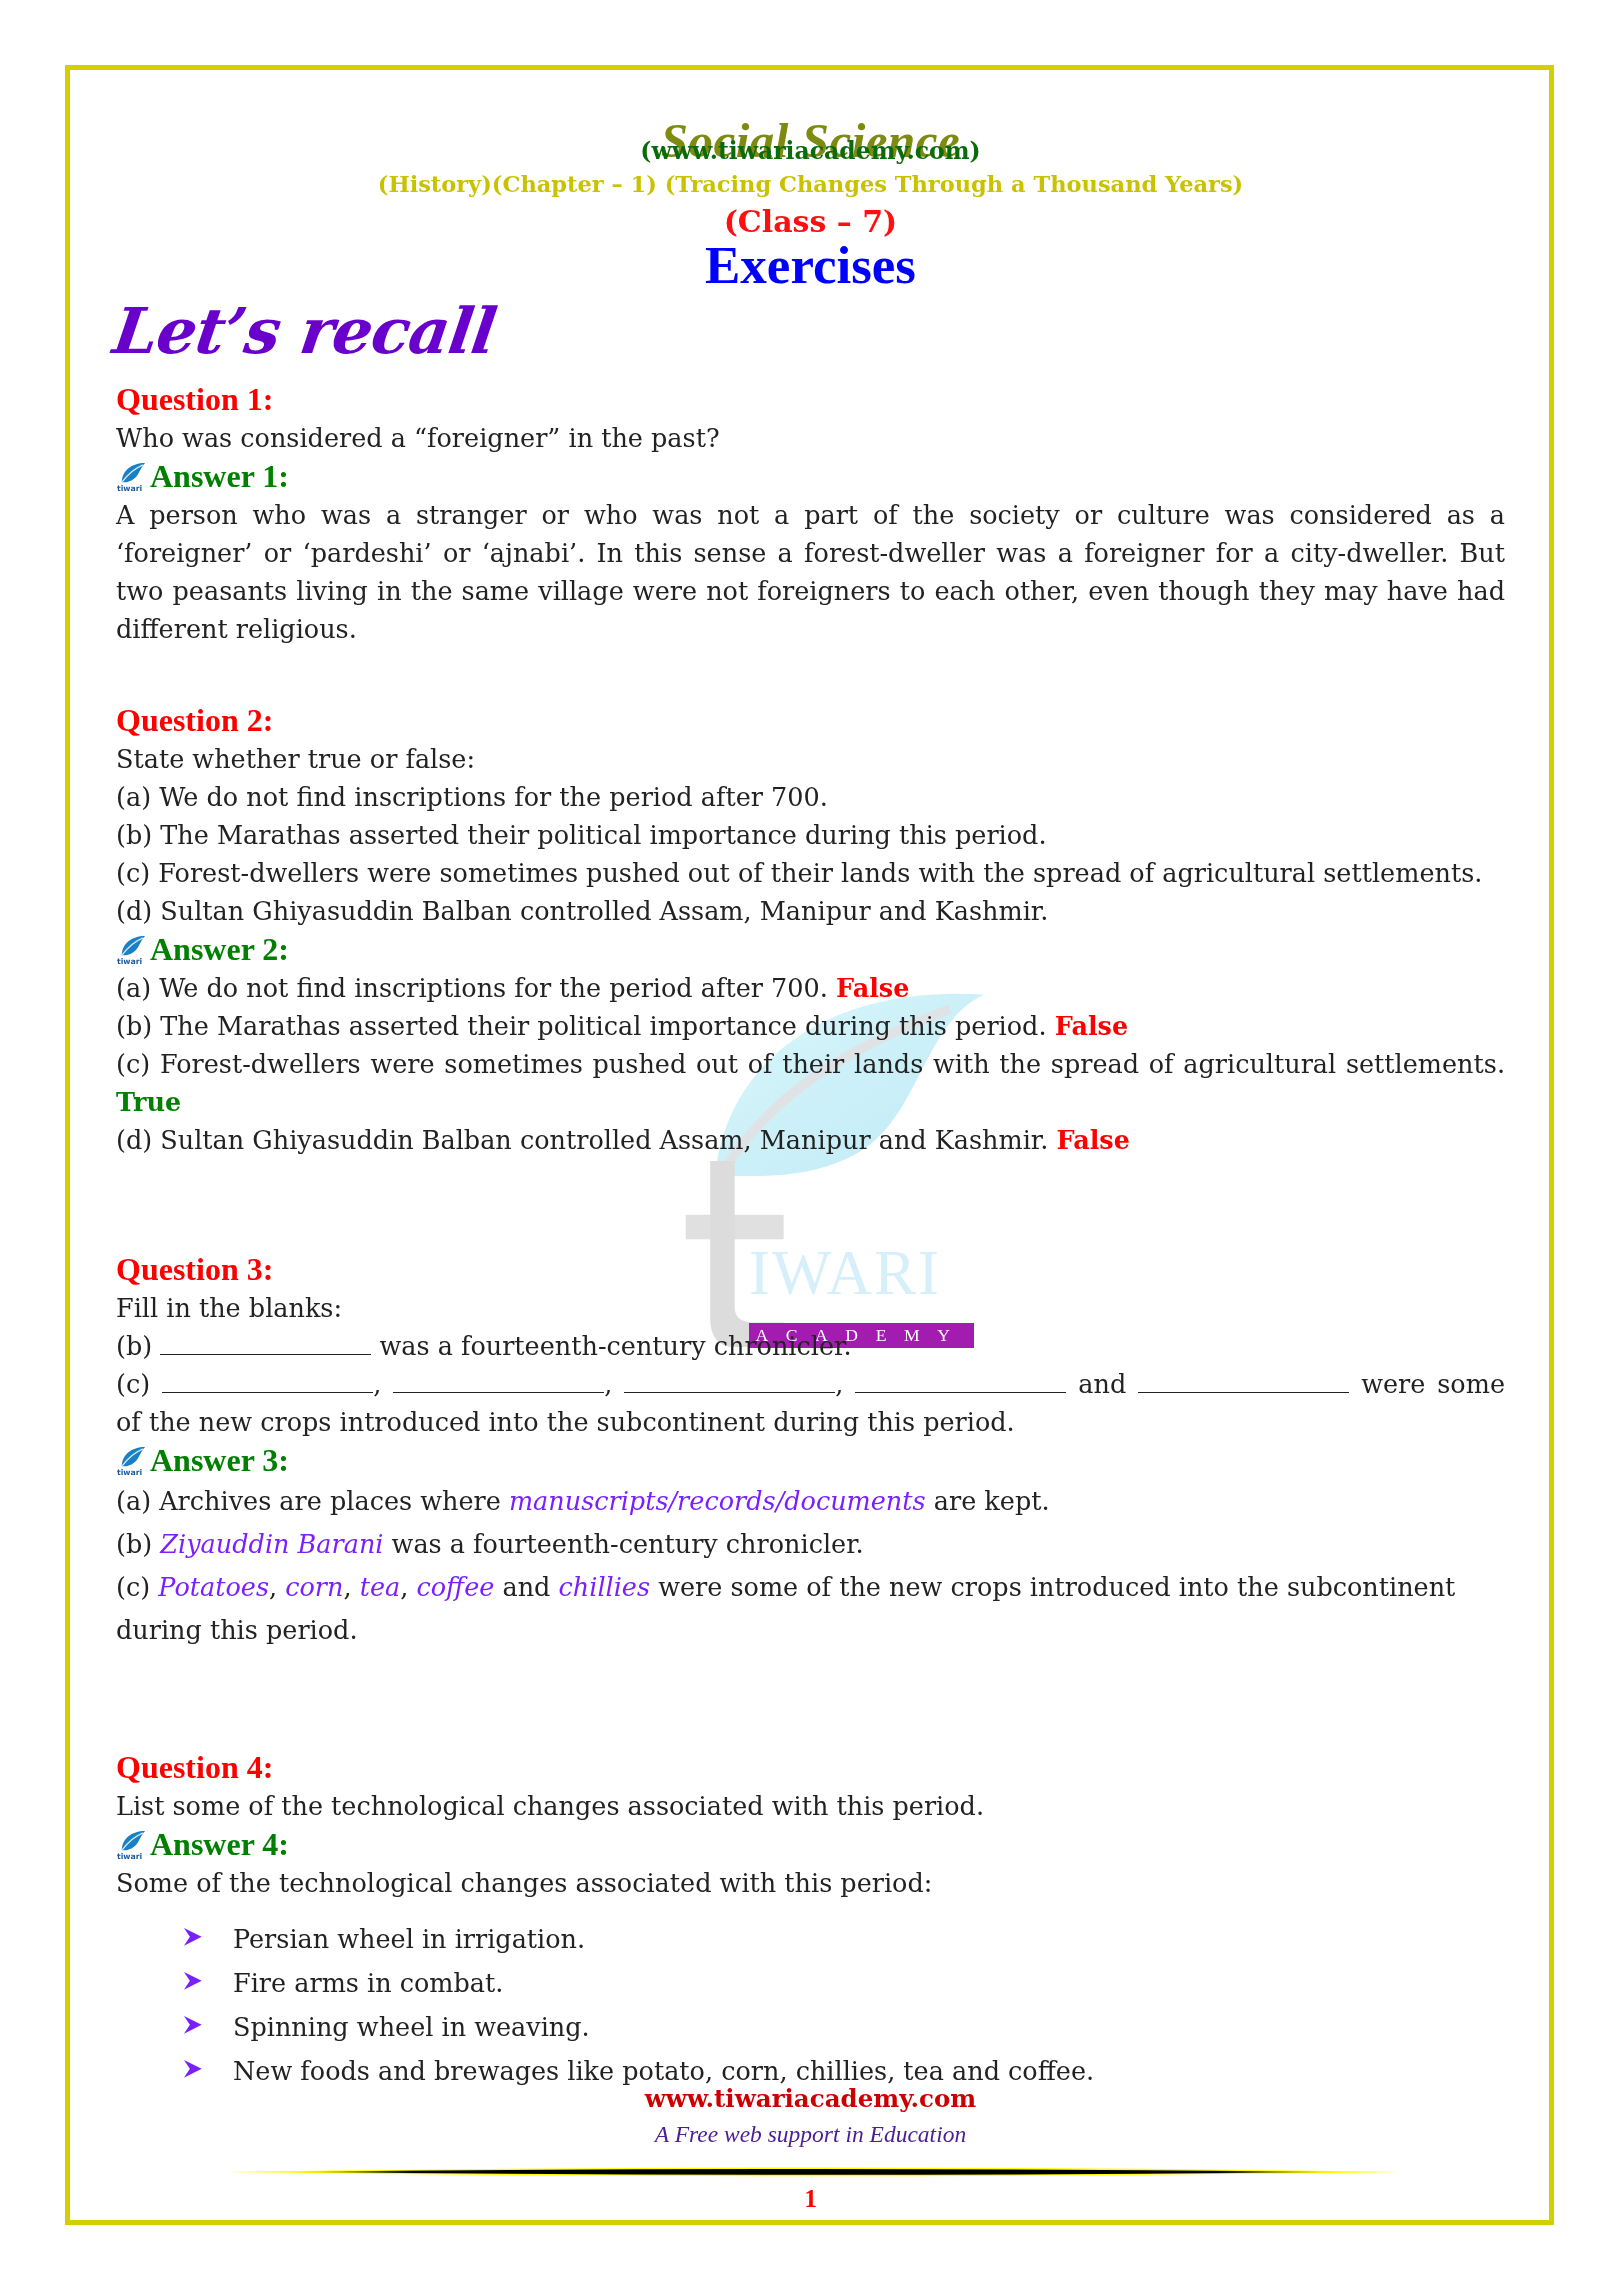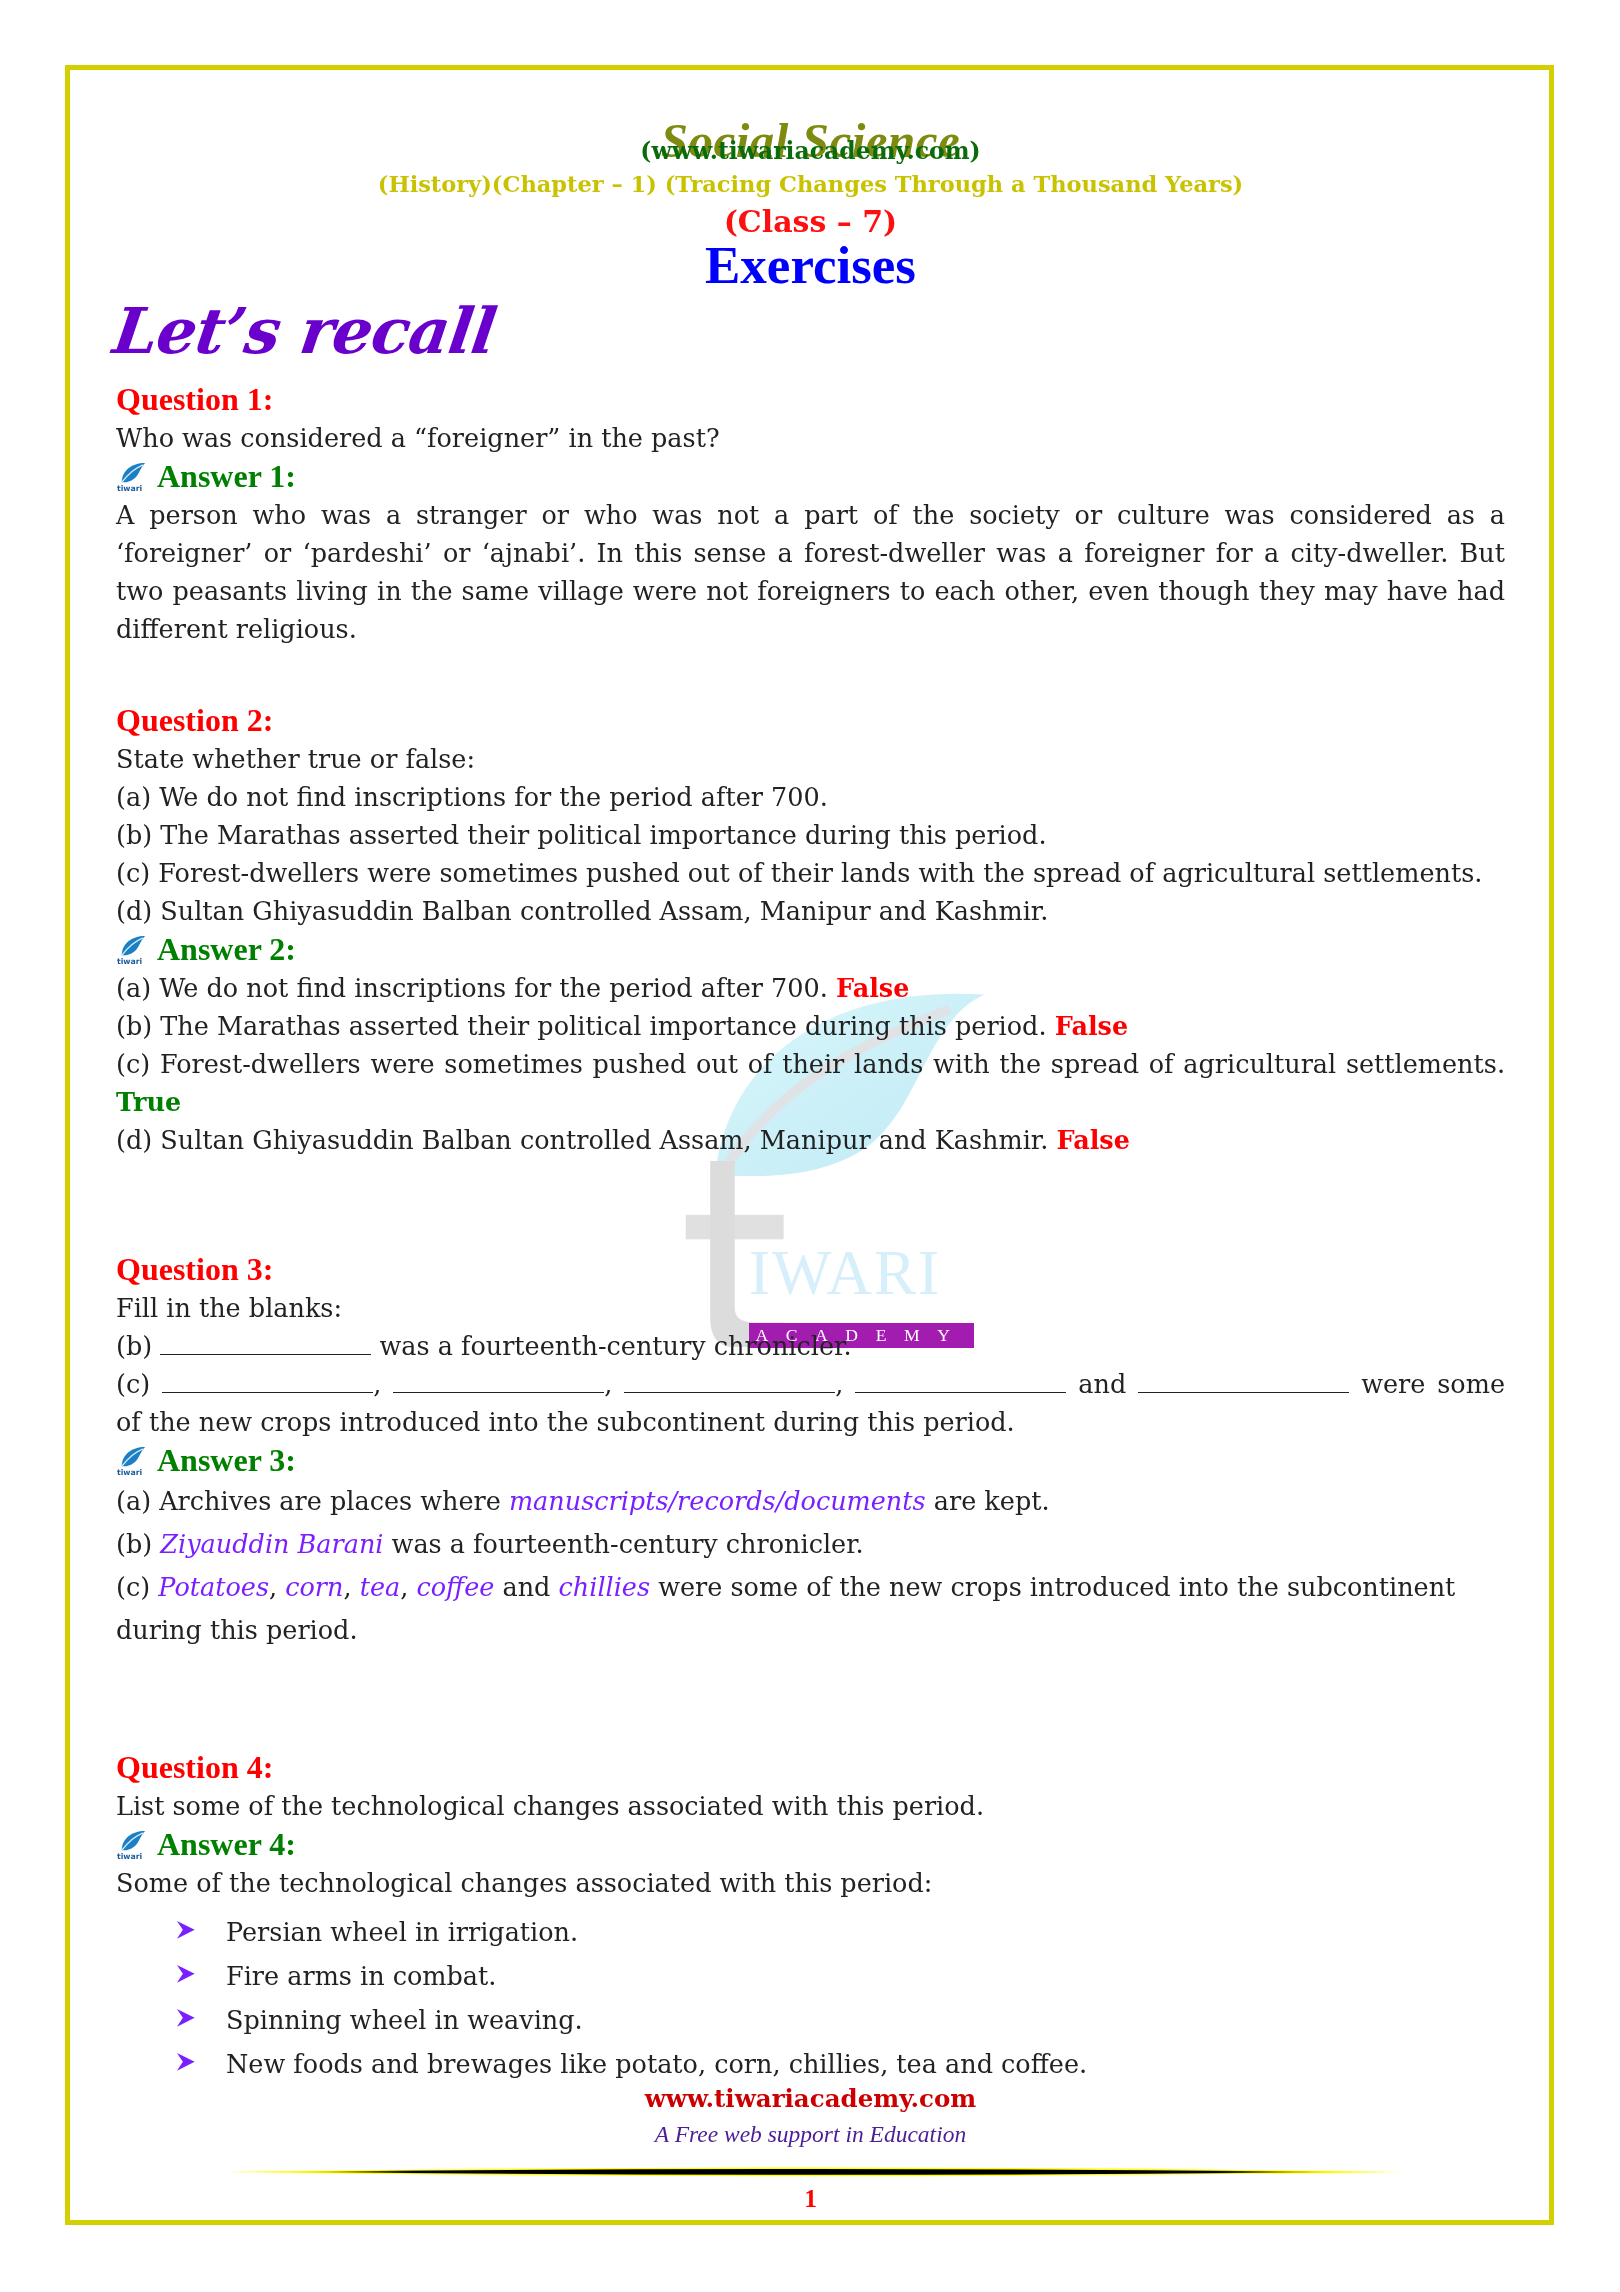--- a/index.html
+++ b/index.html
@@ -17,22 +17,22 @@
   .recall { left:114px; top:294px; font-size:63px; font-style:italic; font-weight:bold; color:#6a00cc; font-family:"DejaVu Serif",serif; letter-spacing:-1px; transform:skewX(-8deg); }
   .col { left:116px; width:1389px; }
   .qhead { font-size:32px; font-weight:bold; color:#ff0000; line-height:39px; }
   .ahead { font-size:32px; font-weight:bold; color:#008000; line-height:39px; display:flex; align-items:center; }
   .text { font-size:25.5px; color:#222222; line-height:38px; }
   .justify { text-align:justify; text-align-last:left; }
   .false { color:#ff0000; font-weight:bold; }
   .true { color:#008000; font-weight:bold; }
   .fill { color:#7a1fff; font-style:italic; }
   .blank { display:inline-block; border-bottom:1.5px solid #222; height:21.6px; vertical-align:baseline; }
-  .icon { width:31px; height:31px; margin-right:10px; position:relative; display:inline-block; }
-  .bullets { list-style:none; margin:8px; padding:0; }
+  .icon { width:31px; height:31px; margin-right:3px; position:relative; display:inline-block; }
+  .bullets { list-style:none; margin:15px; padding:0; }
   .bullets li { display:flex; align-items:center; height:44px; }
   .arrow { width:51px; margin-left:51px; display:inline-block; }
   .footer-url { top:2084px; font-size:24.5px; font-weight:bold; color:#cc0000; }
   .footer-tag { top:2121px; font-size:23.5px; font-style:italic; color:#4c1d95; }
   .divider { left:228px; top:2164px; width:1173px; height:11.8px; }
   .pageno { top:2184px; font-size:25.5px; font-weight:bold; color:#ff0000; }
   .wm { position:absolute; pointer-events:none; }
 </style>
 </head>
 <body>

